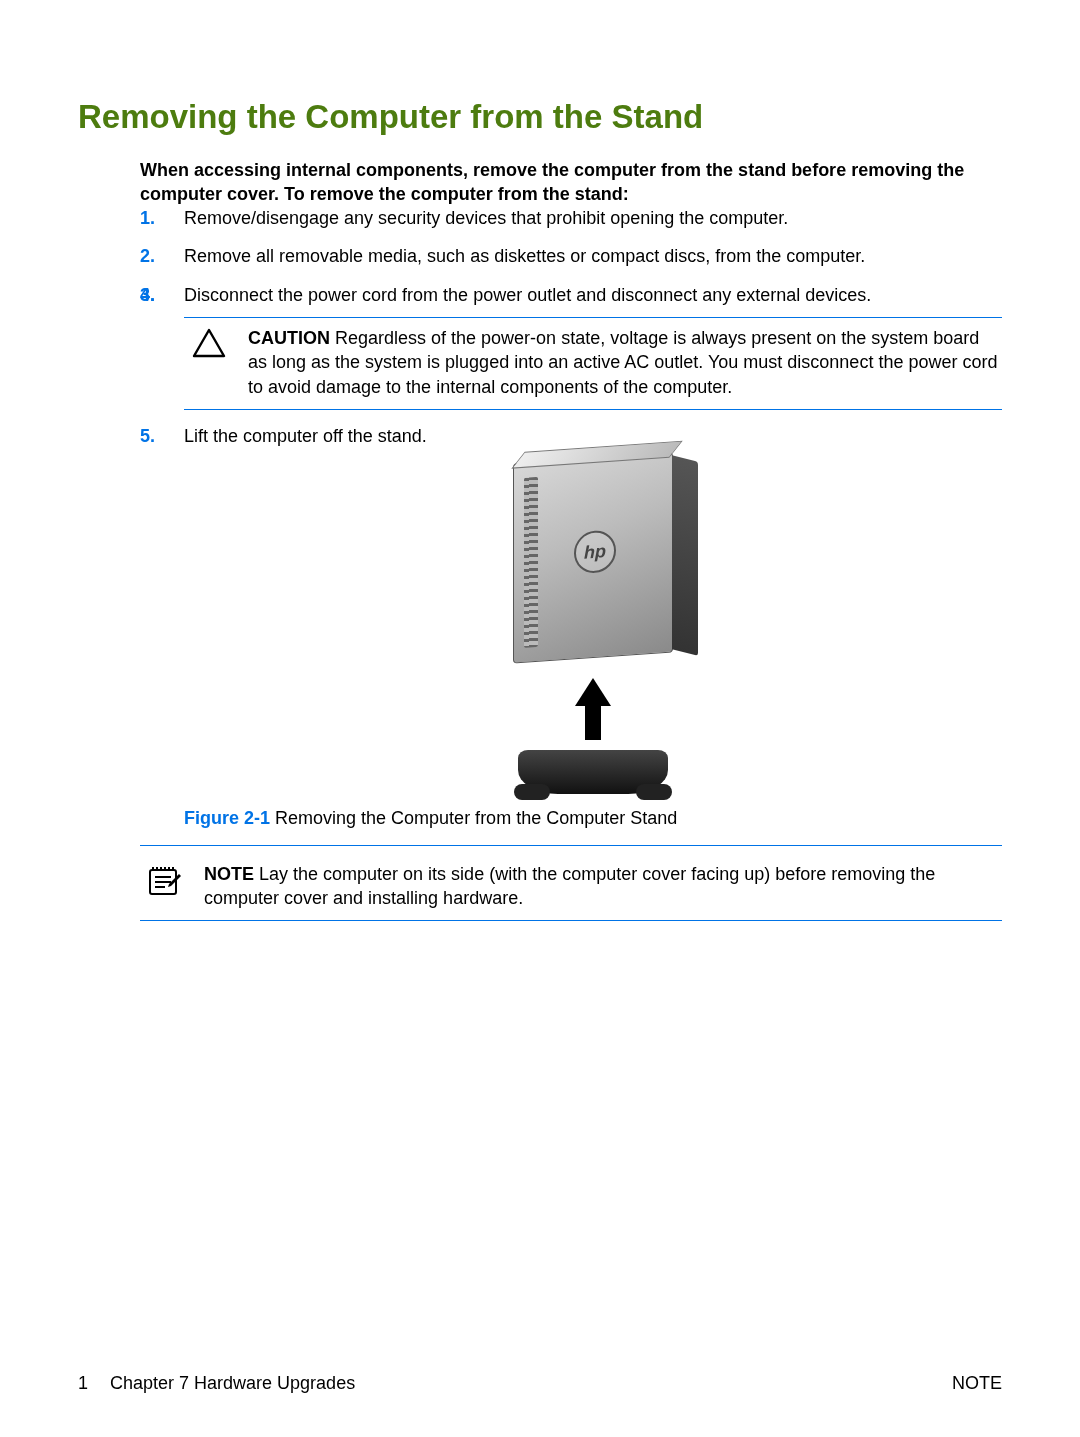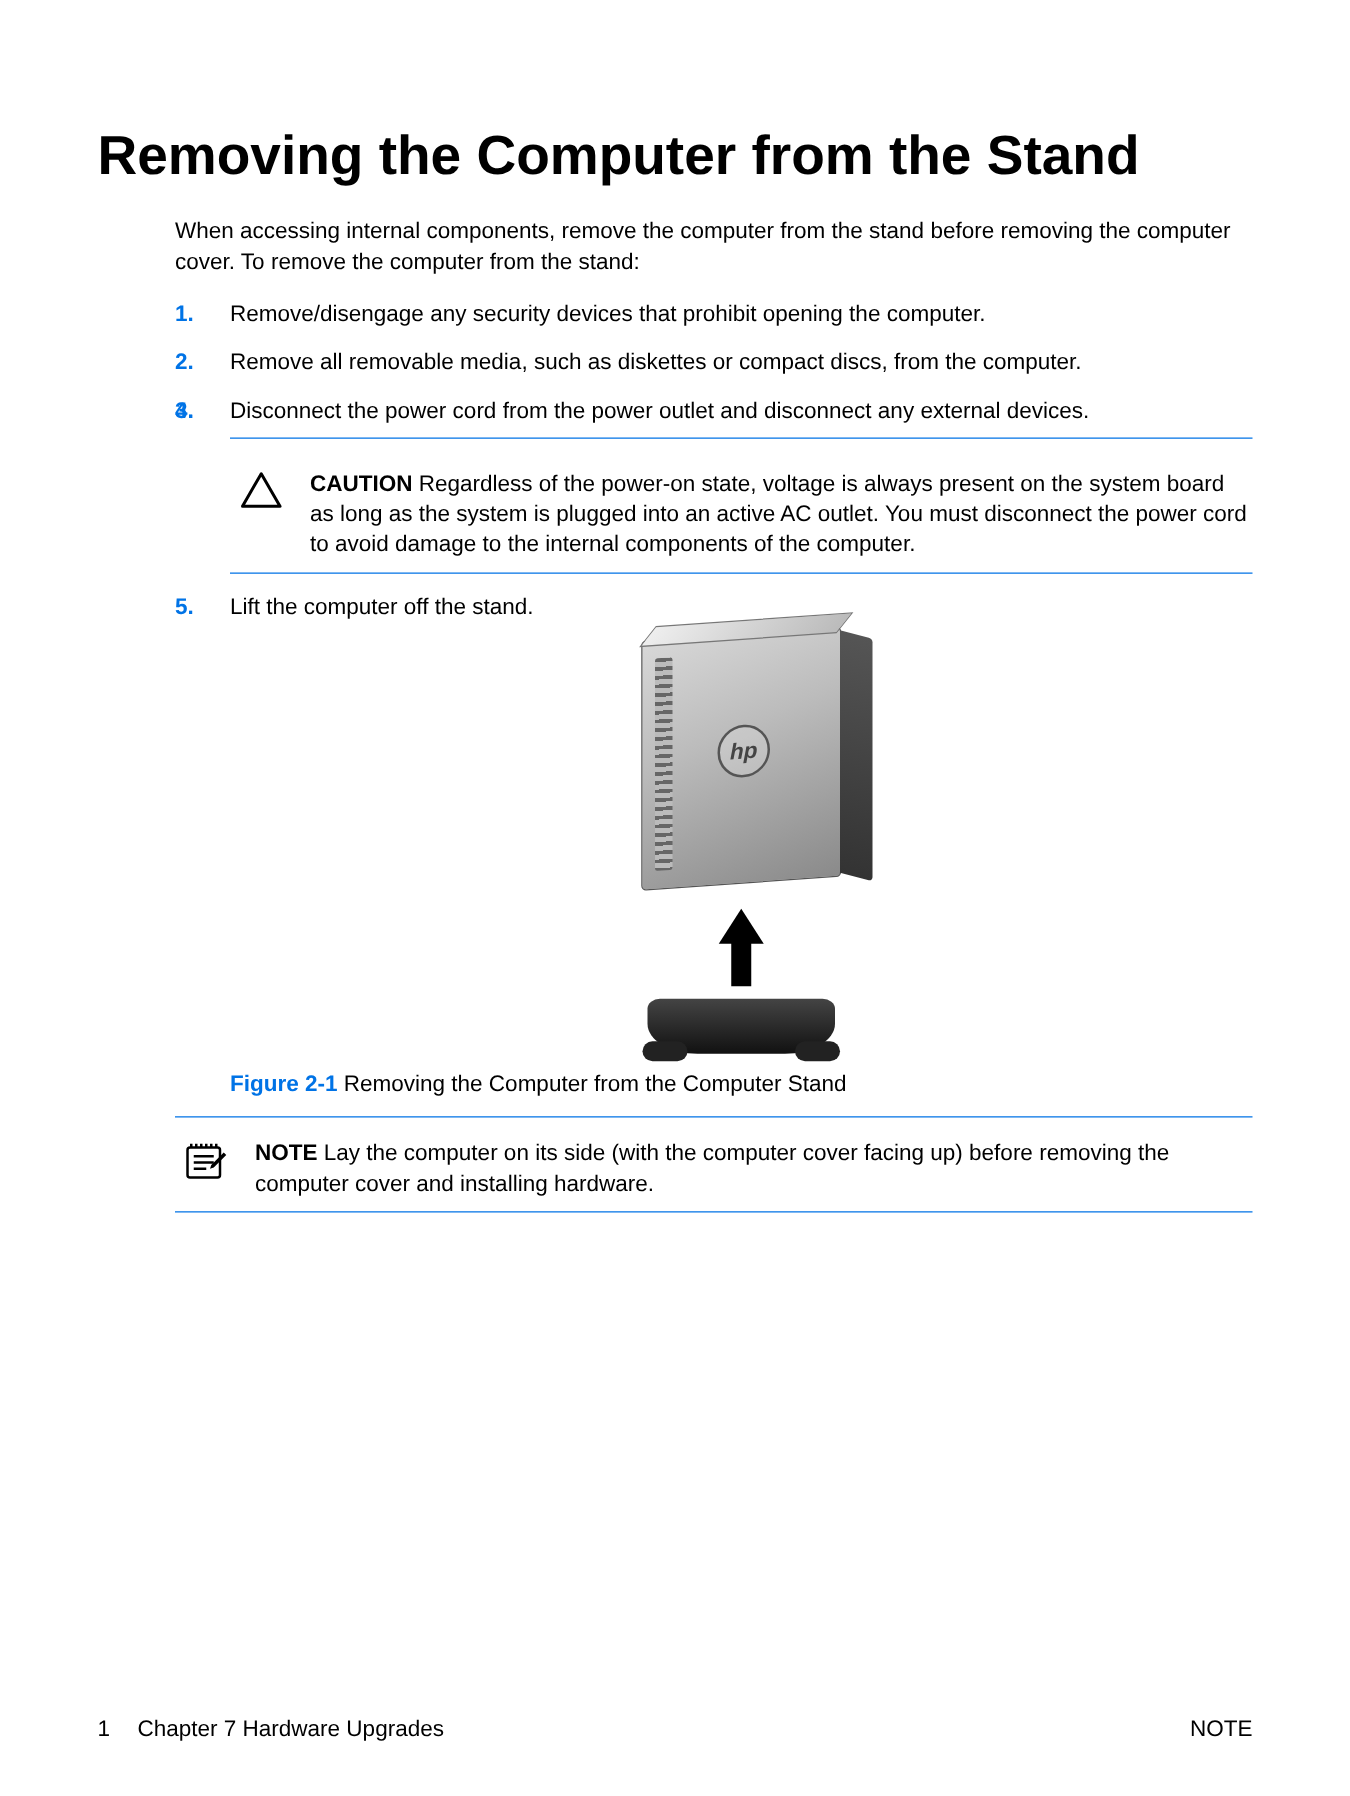--- a/index.html
+++ b/index.html
@@ -10,28 +10,28 @@
     height: 1437px;
     position: relative;
     color: #000;
     font-size: 18px;
     line-height: 1.35;
   }
   .page {
     padding: 95px 78px 0 78px;
   }
   h1.title {
-    color: #000000;
-    font-size: 44px;
+    color: #4d7c0f;
+    font-size: 33px;
     font-weight: bold;
     margin-bottom: 18px;
   }
   .intro {
     margin-left: 62px;
-    margin-bottom: 18px;
+    font-weight: bold;
   }
   ol.steps {
     list-style: none;
     margin-left: 62px;
   }
   ol.steps > li {
     position: relative;
     padding-left: 44px;
     margin-bottom: 14px;
   }
@@ -40,21 +40,21 @@
     left: 0;
     top: 0;
     color: #0073e6;
     font-weight: bold;
   }
   .callout {
     margin-top: 10px;
     margin-left: 0;
     border-top: 1.5px solid #0073e6;
     border-bottom: 1.5px solid #0073e6;
-    padding: 24px 0 10px 0;
+    padding: 8px 0 10px 0;
     display: flex;
     gap: 14px;
   }
   .callout .icon-cell {
     flex: 0 0 50px;
     display: flex;
     justify-content: center;
     padding-top: 2px;
   }
   .callout .text-cell {

